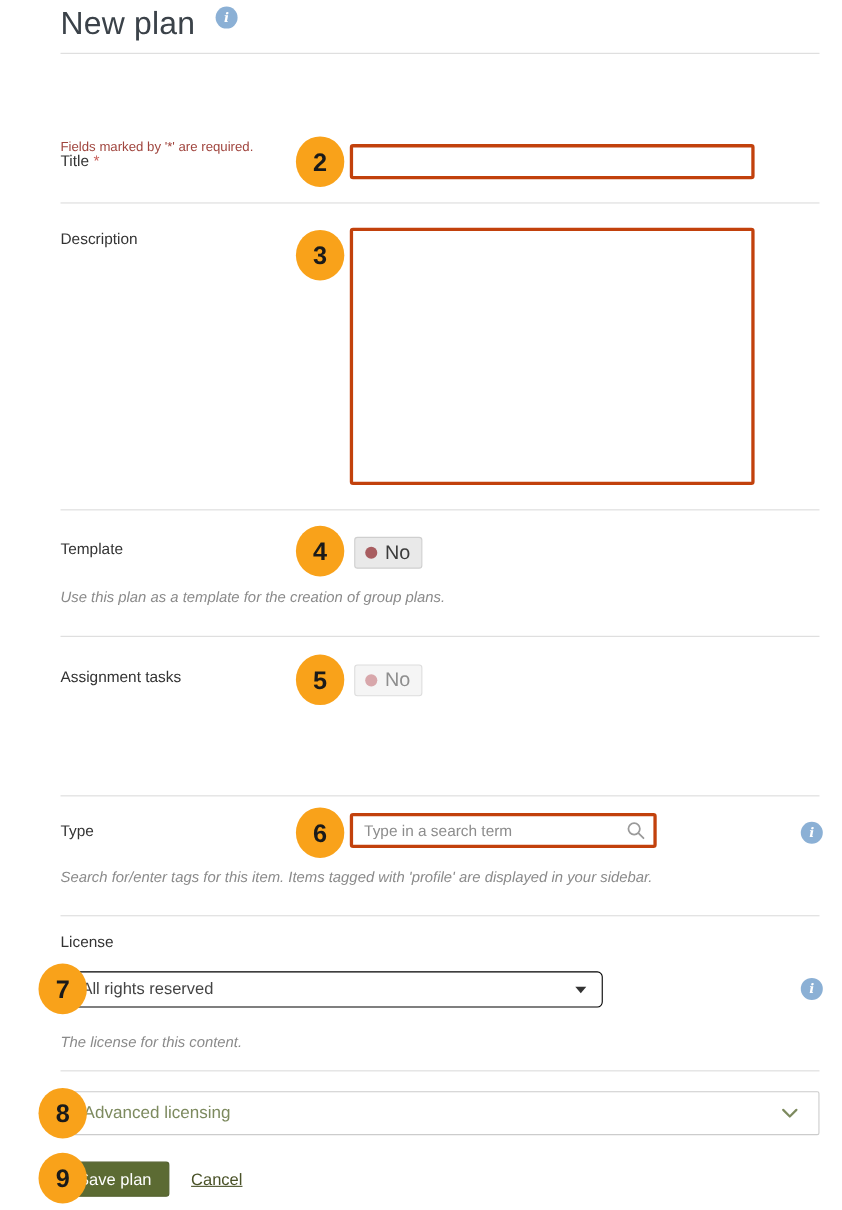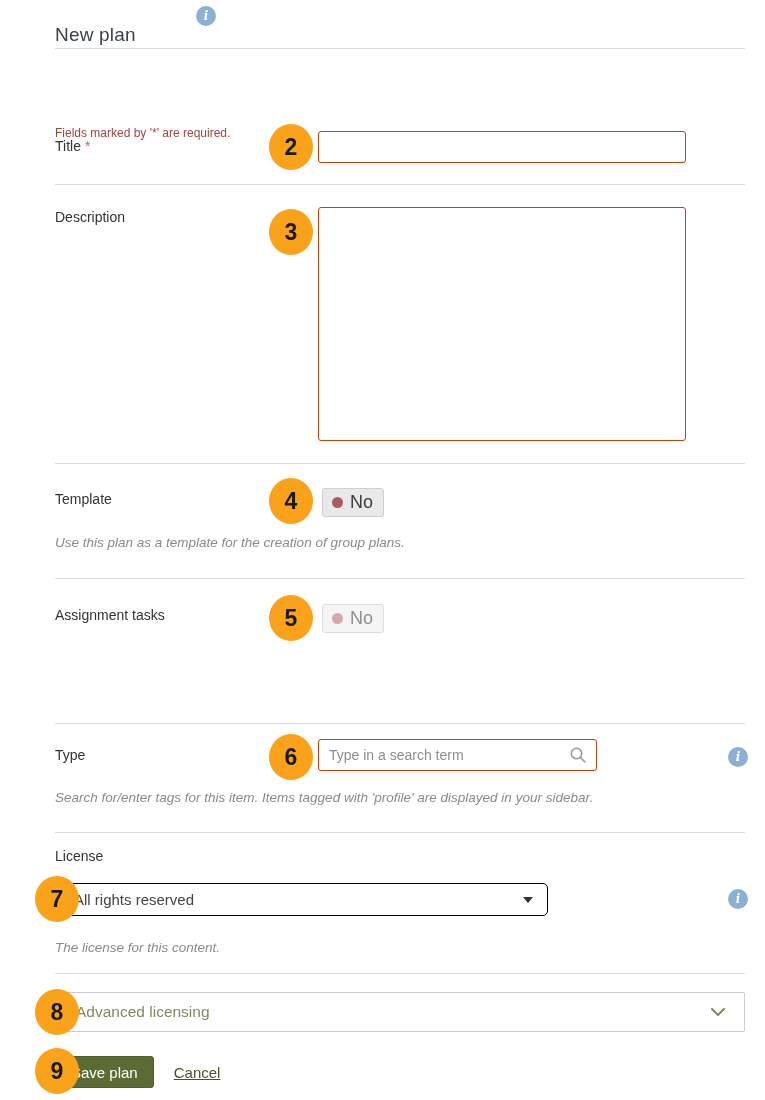--- a/index.html
+++ b/index.html
@@ -1,33 +1,33 @@
 <!DOCTYPE html>
 <html><head>
 <meta charset="utf-8">
 <style>
   * { margin: 0; padding: 0; box-sizing: border-box; }
   html, body { width: 765px; height: 1100px; background: #ffffff; }
   body { font-family: "Liberation Sans", "DejaVu Sans", sans-serif; position: relative; overflow: hidden; }
   .page { position: relative; width: 765px; height: 1100px; }
 
   
-  .page-title { position: absolute; left: 55px; top: 24px; font-size: 19px; font-weight: 300; color: #3b4249; letter-spacing: 0.2px; }
+  .page-title { position: absolute; left: 55px; top: 6px; font-size: 29px; font-weight: 300; color: #3b4249; letter-spacing: 0.2px; }
   .info-badge { width: 20px; height: 20px; border-radius: 50%; background: #8bb0d5; color: #ffffff;
                 display: flex; align-items: center; justify-content: center;
                 font-family: "DejaVu Serif", serif; font-style: italic; font-weight: bold; font-size: 12px; cursor: pointer; }
   .info-badge.hdr { position: absolute; left: 196px; top: 6px; }
   .rule { position: absolute; left: 55px; width: 690px; height: 1px; background: #dcdcdc; }
 
   .required-note { position: absolute; left: 55px; top: 92px; font-size: 12px; color: #a0453e; margin-top: 34px; }
 
   .field-label { position: absolute; left: 55px; font-size: 14px; color: #333333; }
   .req { color: #c9605b; margin-left: 4px; }
 
-  .text-input { position: absolute; border: 1px solid #c2410c; border-radius: 3px; background: #fff;
+  .text-input { position: absolute; border: 3px solid #c2410c; border-radius: 3px; background: #fff;
                 font-family: "Liberation Sans", "DejaVu Sans", sans-serif; font-size: 14px; color: #333; padding: 0 10px; outline: none; }
   .text-input::placeholder { color: #8d8d8d; }
   textarea.text-input { padding: 6px 10px; resize: none; }
 
   
   .toggle { position: absolute; height: 29px; padding: 0 10px 0 9px; display: inline-flex; align-items: center; gap: 7px;
             background: #e9e9e9; border: 1px solid #cfcfcf; border-radius: 3px; cursor: pointer; }
   .toggle .dot { width: 11px; height: 11px; border-radius: 50%; background: #a85d60; }
   .toggle .tlabel { font-size: 18px; color: #3c3c3c; }
   .toggle.disabled { background: #f5f5f5; border-color: #dddddd; }

